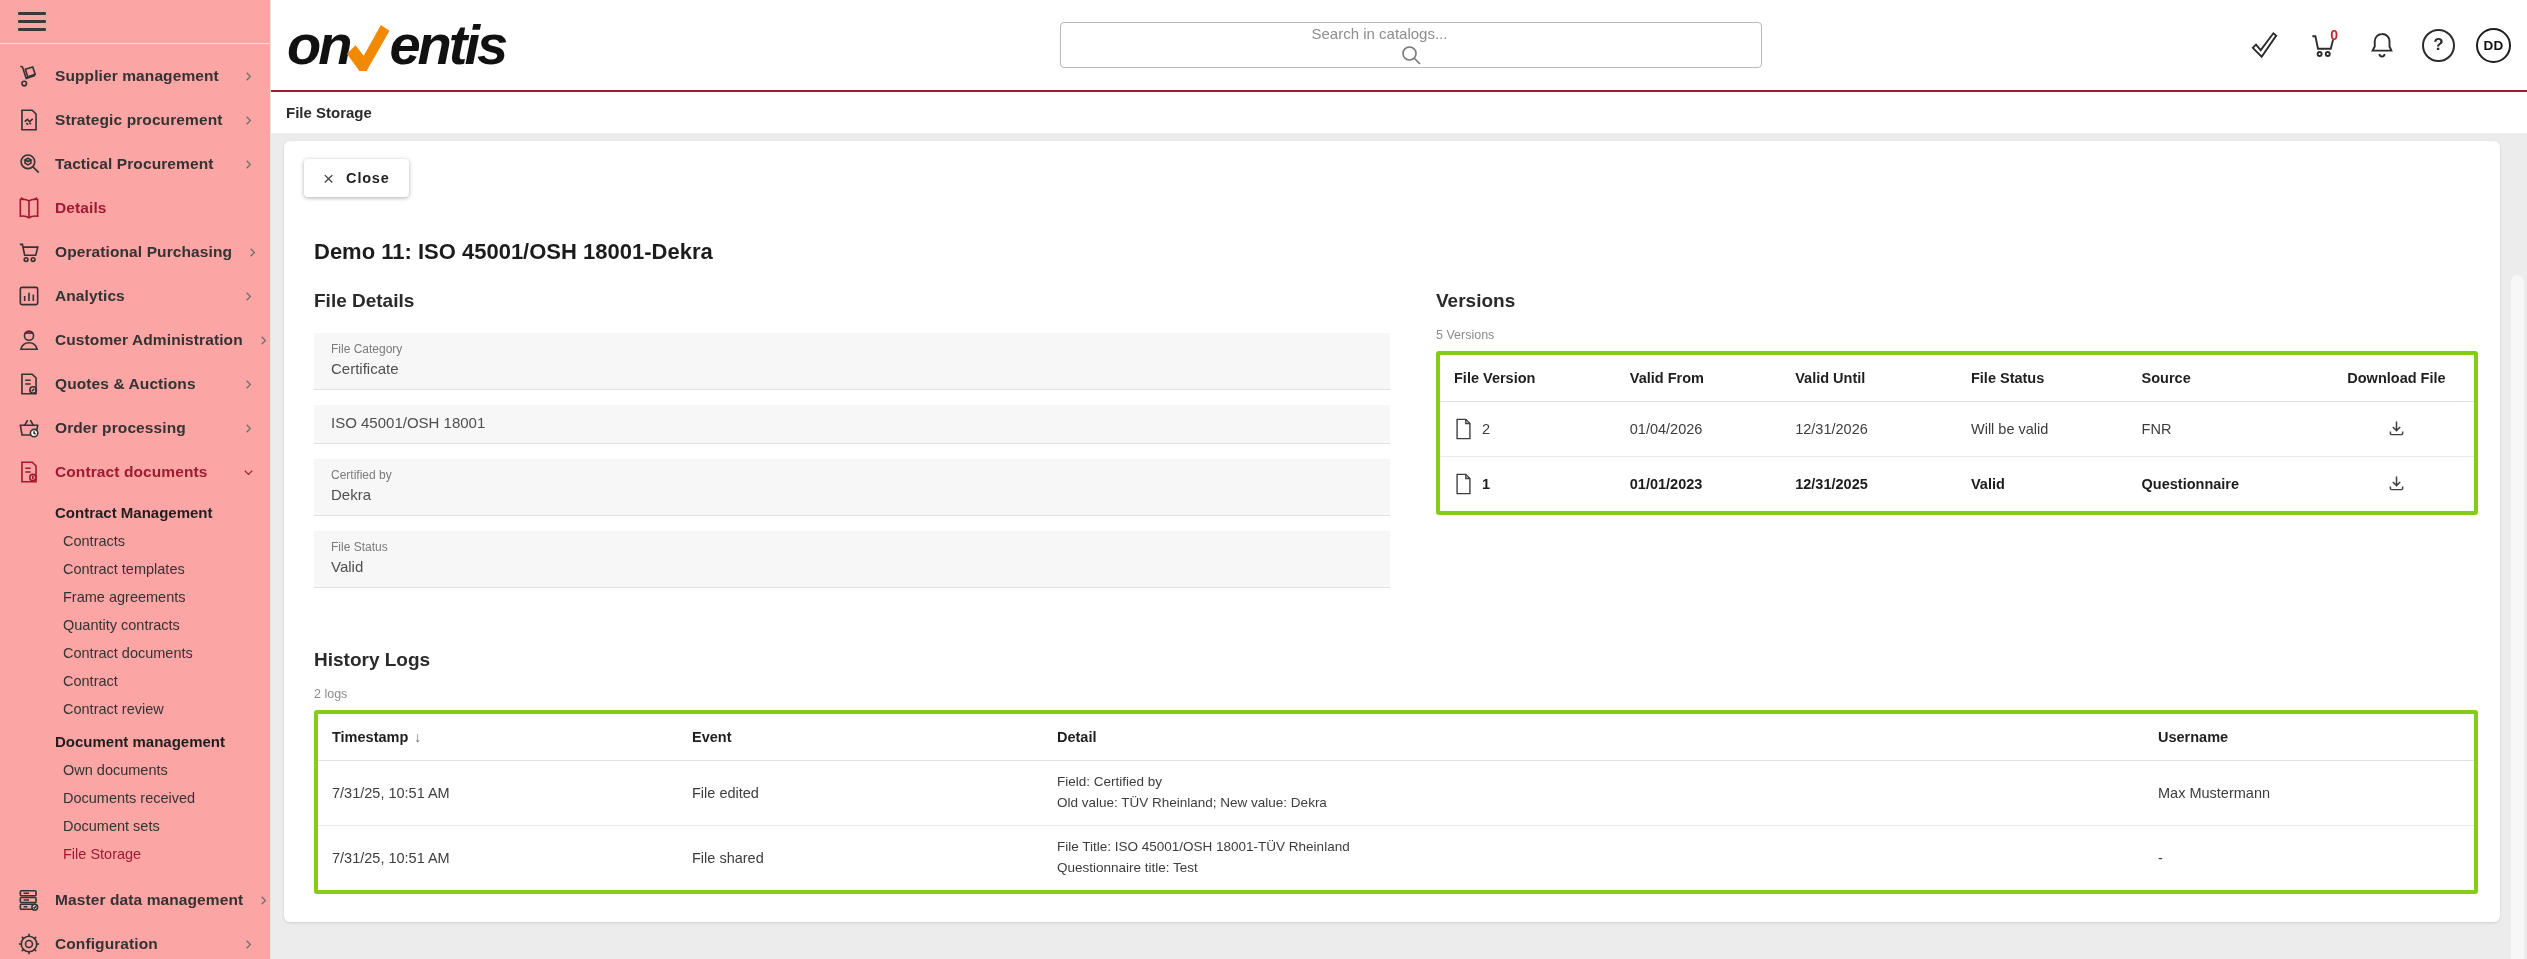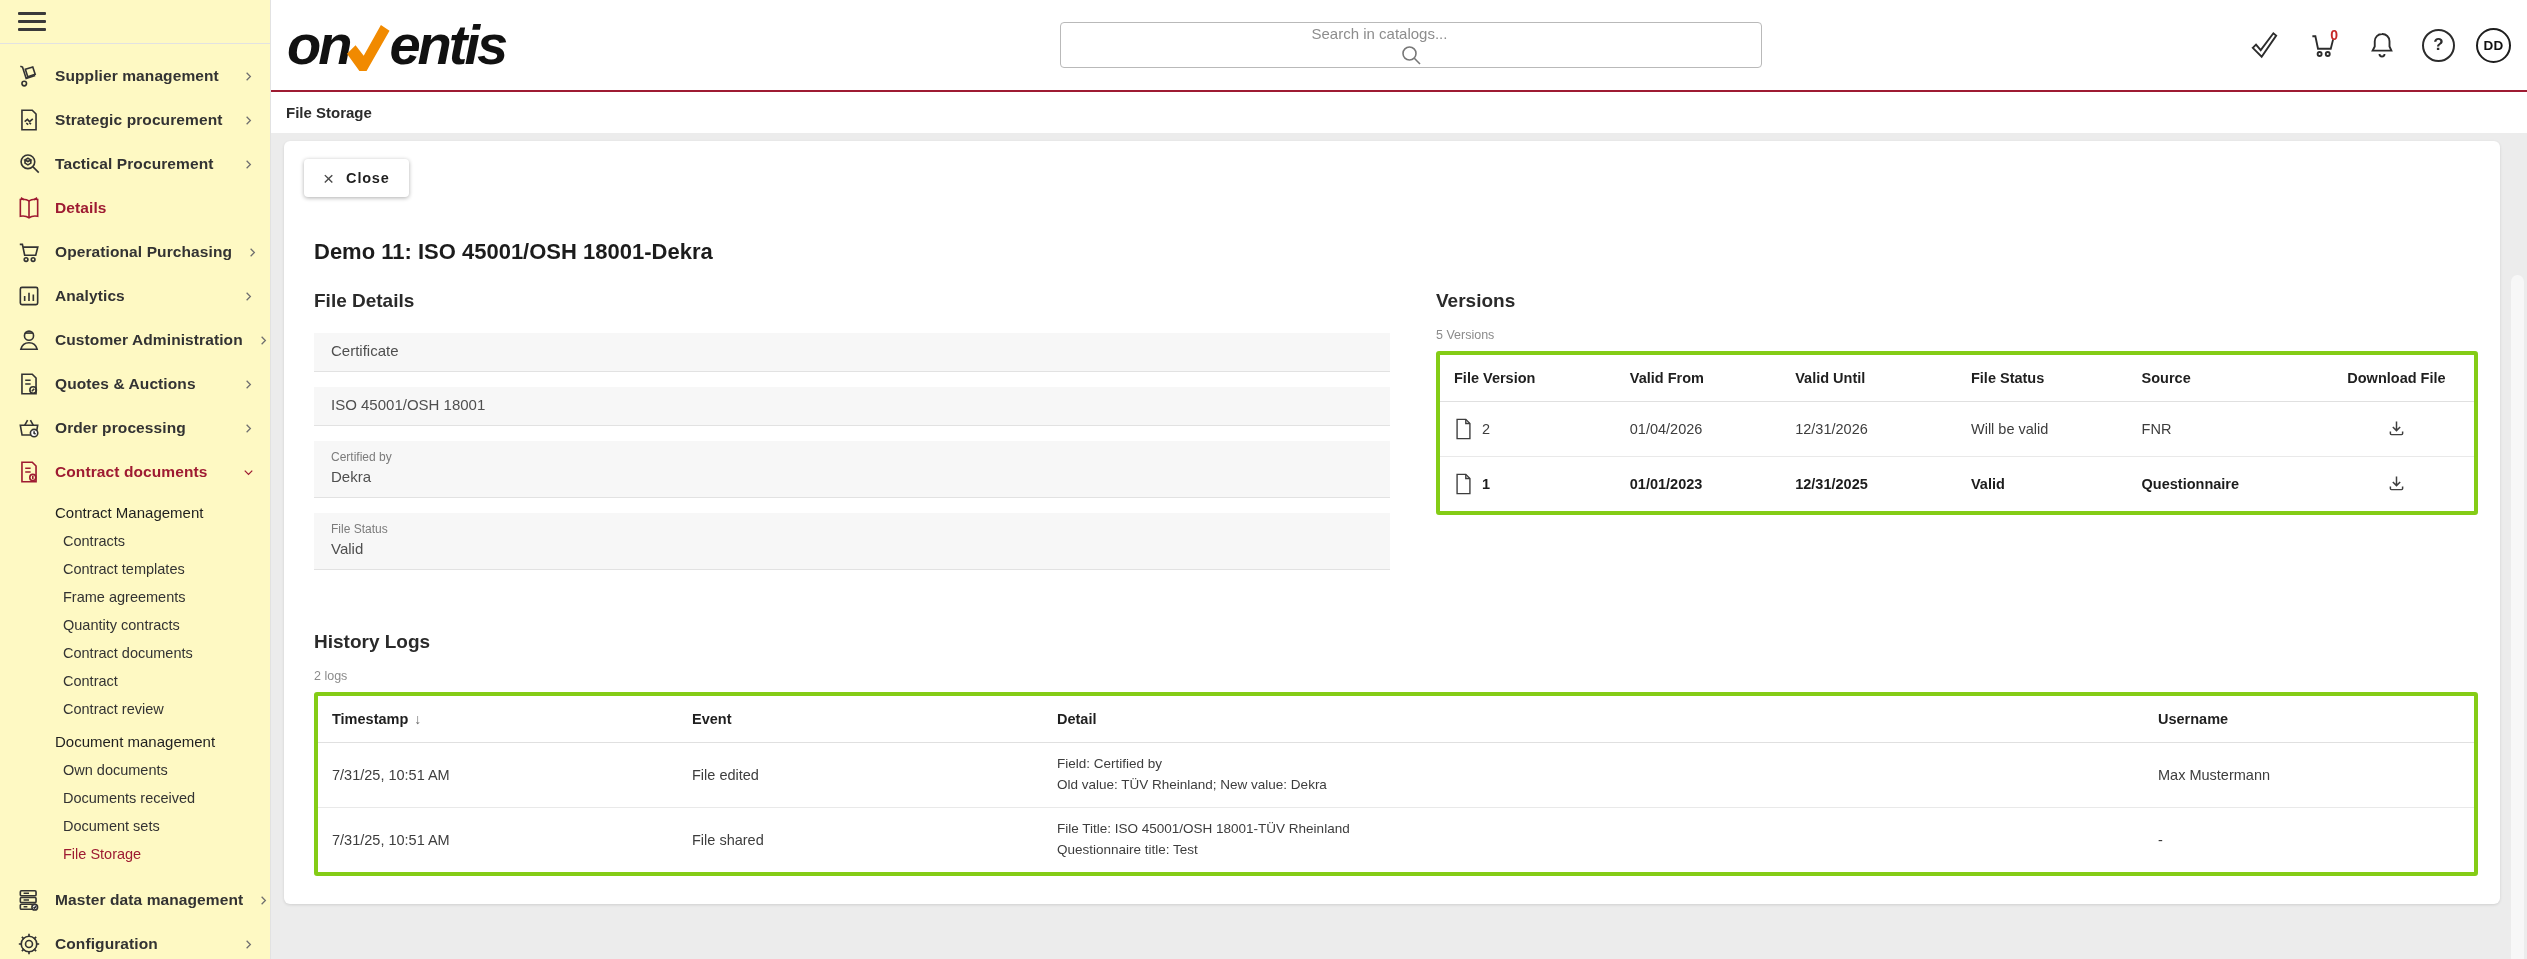--- a/index.html
+++ b/index.html
@@ -1,35 +1,35 @@
 <!DOCTYPE html>
 <html><head>
 <meta charset="utf-8">
 <style>
   * { margin:0; padding:0; box-sizing:border-box; }
   html,body { width:2527px; height:959px; overflow:hidden; background:#ececec;
     font-family:"Liberation Sans", sans-serif; color:#212121; }
   .app { display:flex; width:100%; height:100%; }
 
   
-  .sidebar { width:271px; min-width:271px; background:#fef9c3; border-right:1px solid #e2e2e2; height:100%; overflow:hidden; }
+  .sidebar { width:271px; min-width:271px; background:#fca5a5; border-right:1px solid #e2e2e2; height:100%; overflow:hidden; }
   .hamburger-row { height:44px; display:flex; align-items:center; padding-left:18px; border-bottom:1px solid #e2e2e2; cursor:pointer; }
   .hamburger { width:28px; }
   .hamburger span { display:block; height:3px; background:#3a3a3a; border-radius:1px; margin:5px 0; }
   .nav { padding-top:10px; }
   .nav-item { height:44px; display:flex; align-items:center; padding:0 14px 0 15px; gap:13px; cursor:pointer; color:#333; }
   .nav-item .nav-icon { width:27px; height:27px; flex:none; display:flex; align-items:center; justify-content:center; }
   .nav-icon svg { width:26px; height:26px; }
   .nav-label { font-size:15.5px; font-weight:bold; letter-spacing:.1px; white-space:nowrap; }
   .chev { width:15px; height:15px; margin-left:auto; color:#6f6f6f; flex:none; }
   .chev svg { width:15px; height:15px; display:block; }
   .chev.down svg { transform:rotate(90deg); }
   .nav-item.active { color:#9e1b32; }
   .nav-item.active .chev { color:#9e1b32; }
-  .subsection-header { padding:10px 0 6px 55px; font-size:15px; font-weight:normal; color:#1f1f1f; white-space:nowrap; }
+  .subsection-header { padding:10px 0 6px 55px; font-size:15px; font-weight:bold; color:#1f1f1f; white-space:nowrap; }
   .subnav-item { padding:6px 0 6px 63px; font-size:14.5px; color:#333; cursor:pointer; white-space:nowrap; }
   .subnav-item.active { color:#9e1b32; }
   .nav-gap { height:10px; }
 
   
   .main { flex:1; display:flex; flex-direction:column; position:relative; min-width:0; }
   .topbar { height:90px; background:#fff; position:relative; display:flex; align-items:center; }
   .logo { display:flex; align-items:flex-end; margin-left:16px; cursor:pointer; user-select:none; }
   .logo-text { font-size:56px; font-weight:bold; font-style:italic; letter-spacing:-3px; color:#111; line-height:1; }
   .logo-check { width:44px; height:54px; margin:0 -1px -2px -3px; }
@@ -373,20 +373,21 @@
         </button>
 
         <h1 class="page-title">Demo 11: ISO 45001/OSH 18001-Dekra</h1>
 
         <div class="columns">
 
           <section>
             <h2 class="section-heading">File Details</h2>
             <div class="fields">
               <div class="field">
+                <div class="field-label">File Category</div>
                 <div class="field-value">Certificate</div>
               </div>
               <div class="field">
                 <div class="field-value">ISO 45001/OSH 18001</div>
               </div>
               <div class="field">
                 <div class="field-label">Certified by</div>
                 <div class="field-value">Dekra</div>
               </div>
               <div class="field">

